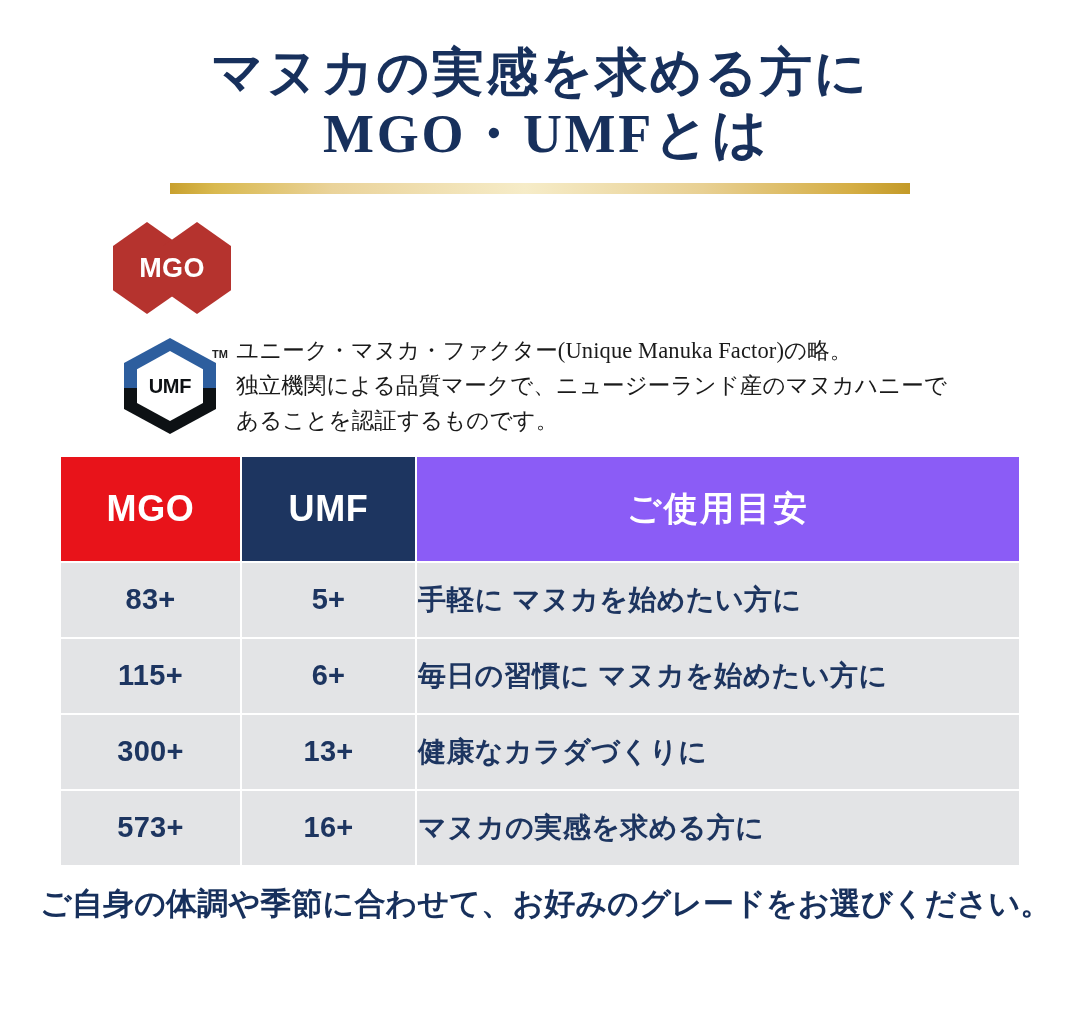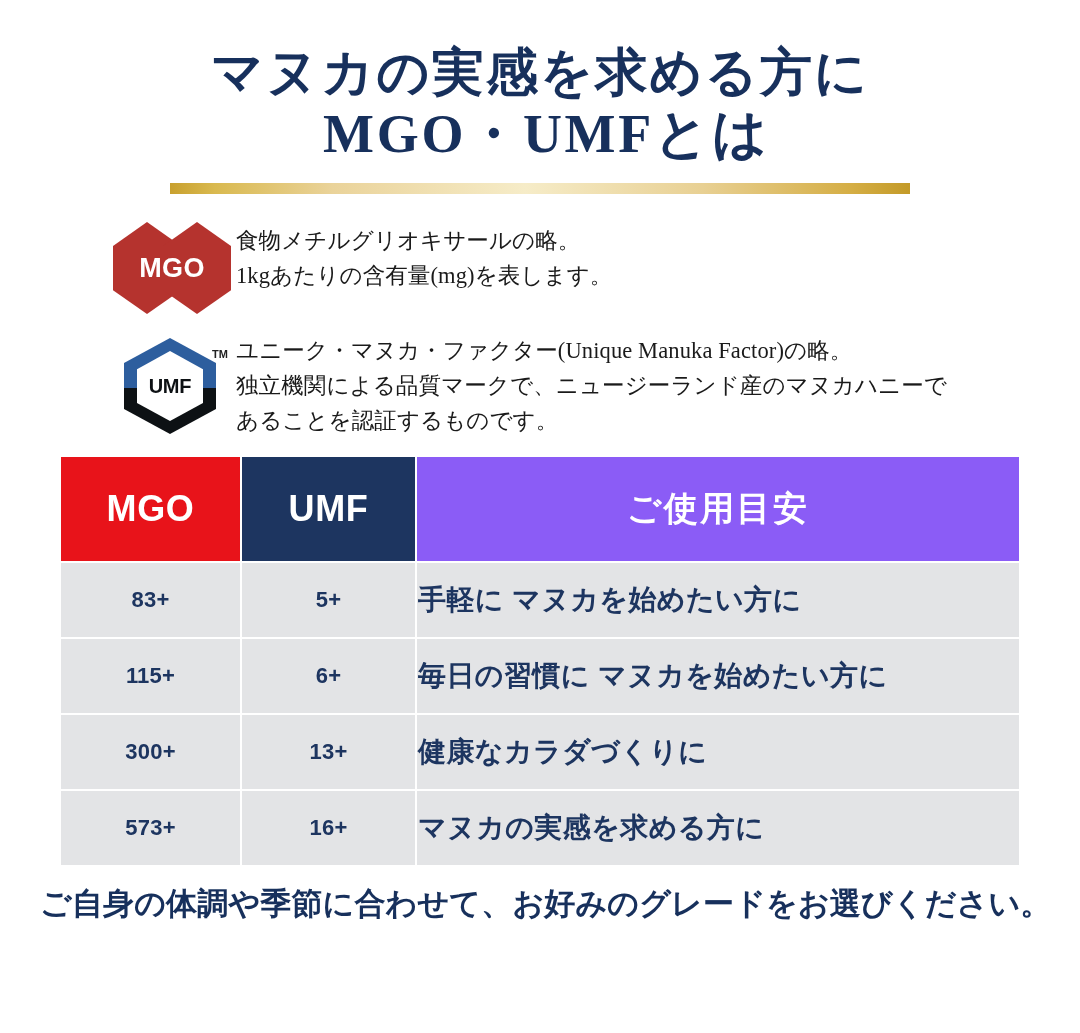--- a/index.html
+++ b/index.html
@@ -173,21 +173,21 @@
   .grade-table tbody td {
     height: 72px;
     background: #e3e4e6;
     border: 2px solid #ffffff;
     color: #1d3560;
     font-weight: 700;
     vertical-align: middle;
   }
   .grade-table tbody td.num {
     text-align: center;
-    font-size: 22px;
+    font-size: 29px;
     letter-spacing: 0.01em;
     margin-top: 24px;
   }
   .grade-table tbody td.use {
     text-align: left;
     font-size: 28px;
     letter-spacing: 0.015em;
   }
 
   
@@ -214,24 +214,20 @@
 
 <div class="defs">
 
   <div class="def-row">
     <div class="def-badge">
       <div class="mgo-mark">
         <div class="hex left"></div>
         <div class="hex right"></div>
         <div class="mgo-label">MGO</div>
       </div>
-    </div>
-    <div class="def-text">
-      <div>食物メチルグリオキサールの略。</div>
-      <div>1kgあたりの含有量(mg)を表します。</div>
     </div>
   </div>
 
   <div class="def-row">
     <div class="def-badge">
       <div class="umf-mark">
         <div class="hex-outer"></div>
         <div class="hex-inner"></div>
         <div class="umf-label">UMF</div>
         <div class="tm">TM</div>

